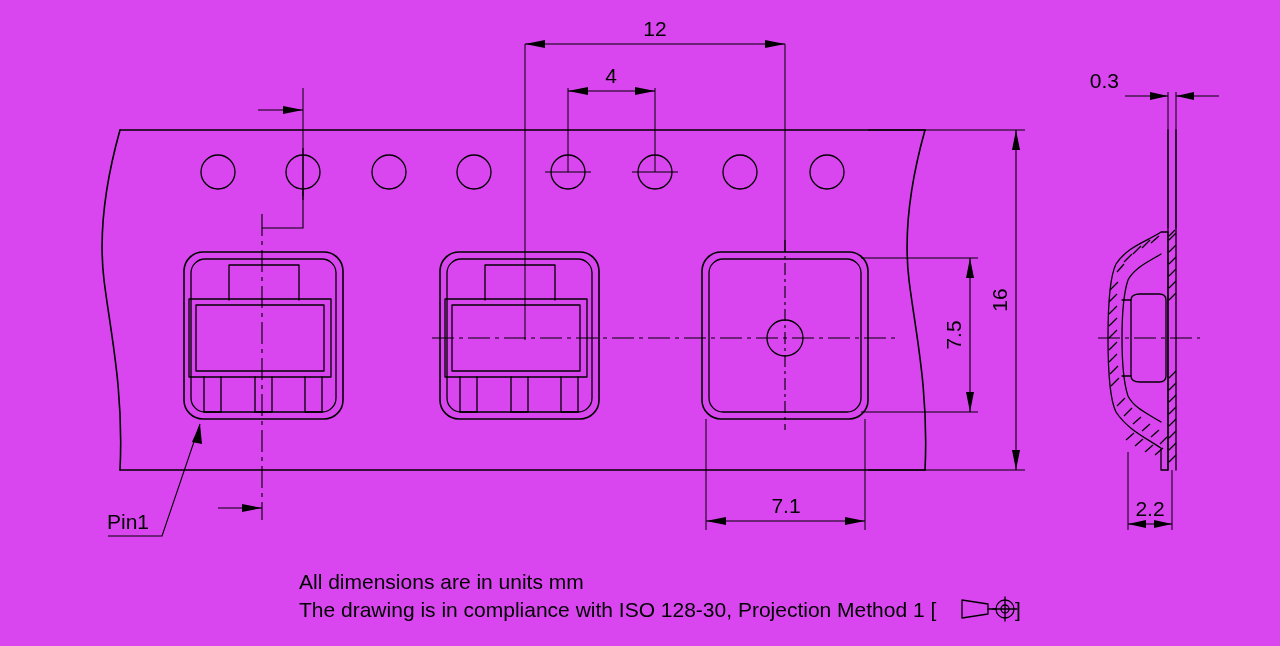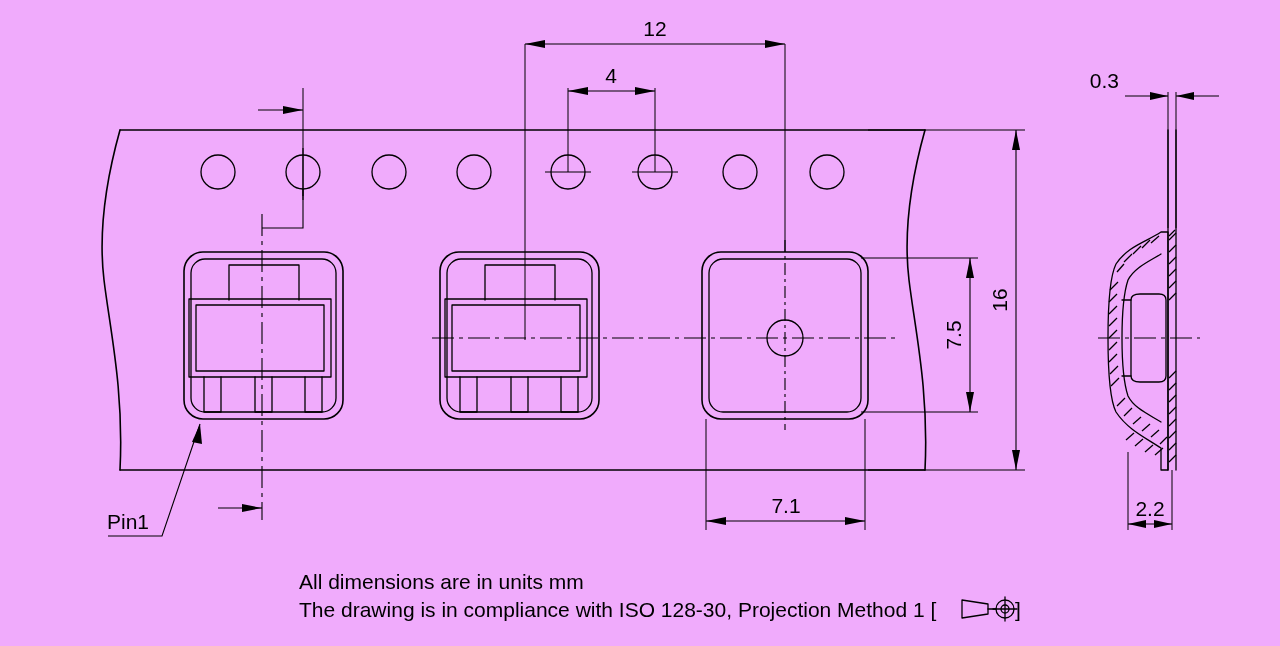--- a/index.html
+++ b/index.html
@@ -10,21 +10,21 @@
   body {
     width: 1280px;
     height: 646px;
     font-family: "Liberation Sans", sans-serif;
     overflow: hidden;
   }
   #stage {
     position: relative;
     width: 1280px;
     height: 646px;
-    background: #f0abfc;
+    background: #d946ef;
   }
   svg#drawing {
     display: block;
     width: 1280px;
     height: 646px;
   }
   .outline {
     fill: none;
     stroke: #000000;
     stroke-width: 1.6;

